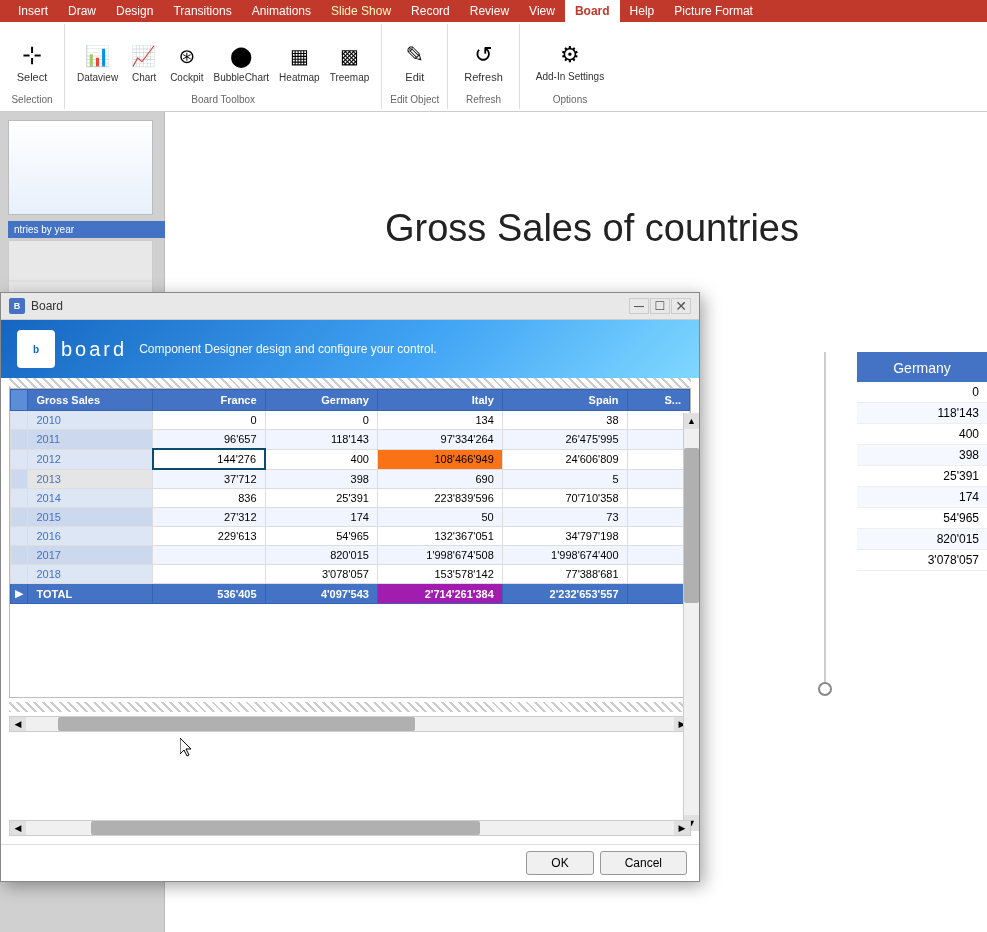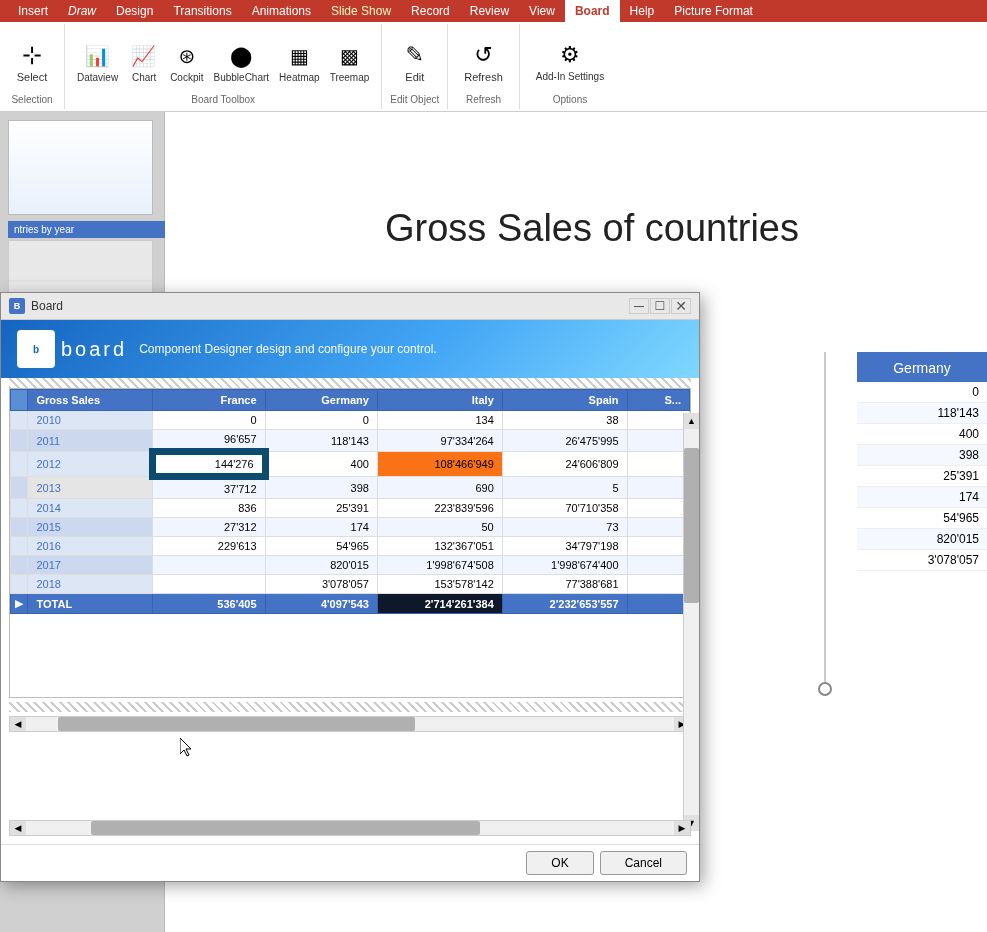--- a/index.html
+++ b/index.html
@@ -5,21 +5,21 @@
     * { box-sizing: border-box; margin: 0; padding: 0; }
     body { font-family: 'Segoe UI', Arial, sans-serif; font-size: 12px; background: #f0f0f0; overflow: hidden; }
   </style>
 </head>
 <body>
 
 <div>
 
   <div style="background:#c0392b; display:flex; padding:0 8px;">
     <span style="color:white;padding:4px 10px;font-size:12px;cursor:pointer;">Insert</span>
-    <span style="color:white;padding:4px 10px;font-size:12px;cursor:pointer;font-style:italic;">Draw</span>
+    <span style="color:white;padding:4px 10px;font-size:12px;cursor:pointer;">Draw</span>
     <span style="color:white;padding:4px 10px;font-size:12px;cursor:pointer;">Design</span>
     <span style="color:white;padding:4px 10px;font-size:12px;cursor:pointer;">Transitions</span>
     <span style="color:white;padding:4px 10px;font-size:12px;cursor:pointer;">Animations</span>
     <span style="color:#fef9c3;padding:4px 10px;font-size:12px;cursor:pointer;">Slide Show</span>
     <span style="color:white;padding:4px 10px;font-size:12px;cursor:pointer;">Record</span>
     <span style="color:white;padding:4px 10px;font-size:12px;cursor:pointer;">Review</span>
     <span style="color:white;padding:4px 10px;font-size:12px;cursor:pointer;">View</span>
     <span style="color:#c0392b;background:white;padding:4px 10px;font-size:12px;cursor:pointer;font-weight:600;">Board</span>
     <span style="color:white;padding:4px 10px;font-size:12px;cursor:pointer;">Help</span>
     <span style="color:white;padding:4px 10px;font-size:12px;cursor:pointer;">Picture Format</span>
@@ -201,21 +201,21 @@
       <td style="background:#ccd8ed;color:#4472c4;padding:3px 8px;border:1px solid #ddd;text-align:left;font-weight:500;">2011</td>
       <td style="background:#f0f5ff;padding:3px 8px;border:1px solid #ddd;text-align:right;">96'657</td>
       <td style="background:#f0f5ff;padding:3px 8px;border:1px solid #ddd;text-align:right;">118'143</td>
       <td style="background:#f0f5ff;padding:3px 8px;border:1px solid #ddd;text-align:right;">97'334'264</td>
       <td style="background:#f0f5ff;padding:3px 8px;border:1px solid #ddd;text-align:right;">26'475'995</td>
       <td style="background:#f0f5ff;padding:3px 8px;border:1px solid #ddd;text-align:right;"></td>
     </tr>
               <tr>
       <td style="background:#dce6f4;padding:3px 4px;border:1px solid #ddd;text-align:center;"></td>
       <td style="background:#dce6f4;color:#4472c4;padding:3px 8px;border:1px solid #ddd;text-align:left;font-weight:500;">2012</td>
-      <td style="background:white;padding:3px 8px;border:7px solid #0c4a6e;text-align:right;">144'276</td>
+      <td style="background:white;padding:3px 8px;border:2px solid #0c4a6e;text-align:right;">144'276</td>
       <td style="background:white;padding:3px 8px;border:1px solid #ddd;text-align:right;">400</td>
       <td style="background:#f97316;padding:3px 8px;border:1px solid #ddd;text-align:right;">108'466'949</td>
       <td style="background:white;padding:3px 8px;border:1px solid #ddd;text-align:right;">24'606'809</td>
       <td style="background:white;padding:3px 8px;border:1px solid #ddd;text-align:right;"></td>
     </tr>
               <tr>
       <td style="background:#ccd8ed;padding:3px 4px;border:1px solid #ddd;text-align:center;"></td>
       <td style="background:#e5e5e5;color:#4472c4;padding:3px 8px;border:1px solid #ddd;text-align:left;font-weight:500;">2013</td>
       <td style="background:#f0f5ff;padding:3px 8px;border:1px solid #ddd;text-align:right;">37'712</td>
       <td style="background:#f0f5ff;padding:3px 8px;border:1px solid #ddd;text-align:right;">398</td>
@@ -266,21 +266,21 @@
       <td style="background:white;padding:3px 8px;border:1px solid #ddd;text-align:right;">3'078'057</td>
       <td style="background:white;padding:3px 8px;border:1px solid #ddd;text-align:right;">153'578'142</td>
       <td style="background:white;padding:3px 8px;border:1px solid #ddd;text-align:right;">77'388'681</td>
       <td style="background:white;padding:3px 8px;border:1px solid #ddd;text-align:right;"></td>
     </tr>
               <tr>
     <td style="background:#4472c4;color:white;padding:3px 4px;border:1px solid #3563b0;text-align:center;">▶</td>
     <td style="background:#4472c4;color:white;padding:3px 8px;border:1px solid #3563b0;font-weight:bold;">TOTAL</td>
     <td style="background:#4472c4;color:white;padding:3px 8px;border:1px solid #3563b0;text-align:right;font-weight:bold;">536'405</td>
     <td style="background:#4472c4;color:white;padding:3px 8px;border:1px solid #3563b0;text-align:right;font-weight:bold;">4'097'543</td>
-    <td style="background:#0f172a;color:white;padding:3px 8px;border:1px solid #3563b0;text-align:right;font-weight:bold;">2'714'261'384</td>
+    <td style="background:#a21caf;color:white;padding:3px 8px;border:1px solid #3563b0;text-align:right;font-weight:bold;">2'714'261'384</td>
     <td style="background:#4472c4;color:white;padding:3px 8px;border:1px solid #3563b0;text-align:right;font-weight:bold;">2'232'653'557</td>
     <td style="background:#4472c4;color:white;padding:3px 8px;border:1px solid #3563b0;text-align:right;font-weight:bold;"></td>
   </tr>
             </tbody>
         </table>
       </div>
     </div>
 
     <div style="height:10px;background:repeating-linear-gradient(45deg,#ccc 0px,#ccc 2px,white 2px,white 6px);margin:0 8px 4px 8px;"></div>
 

